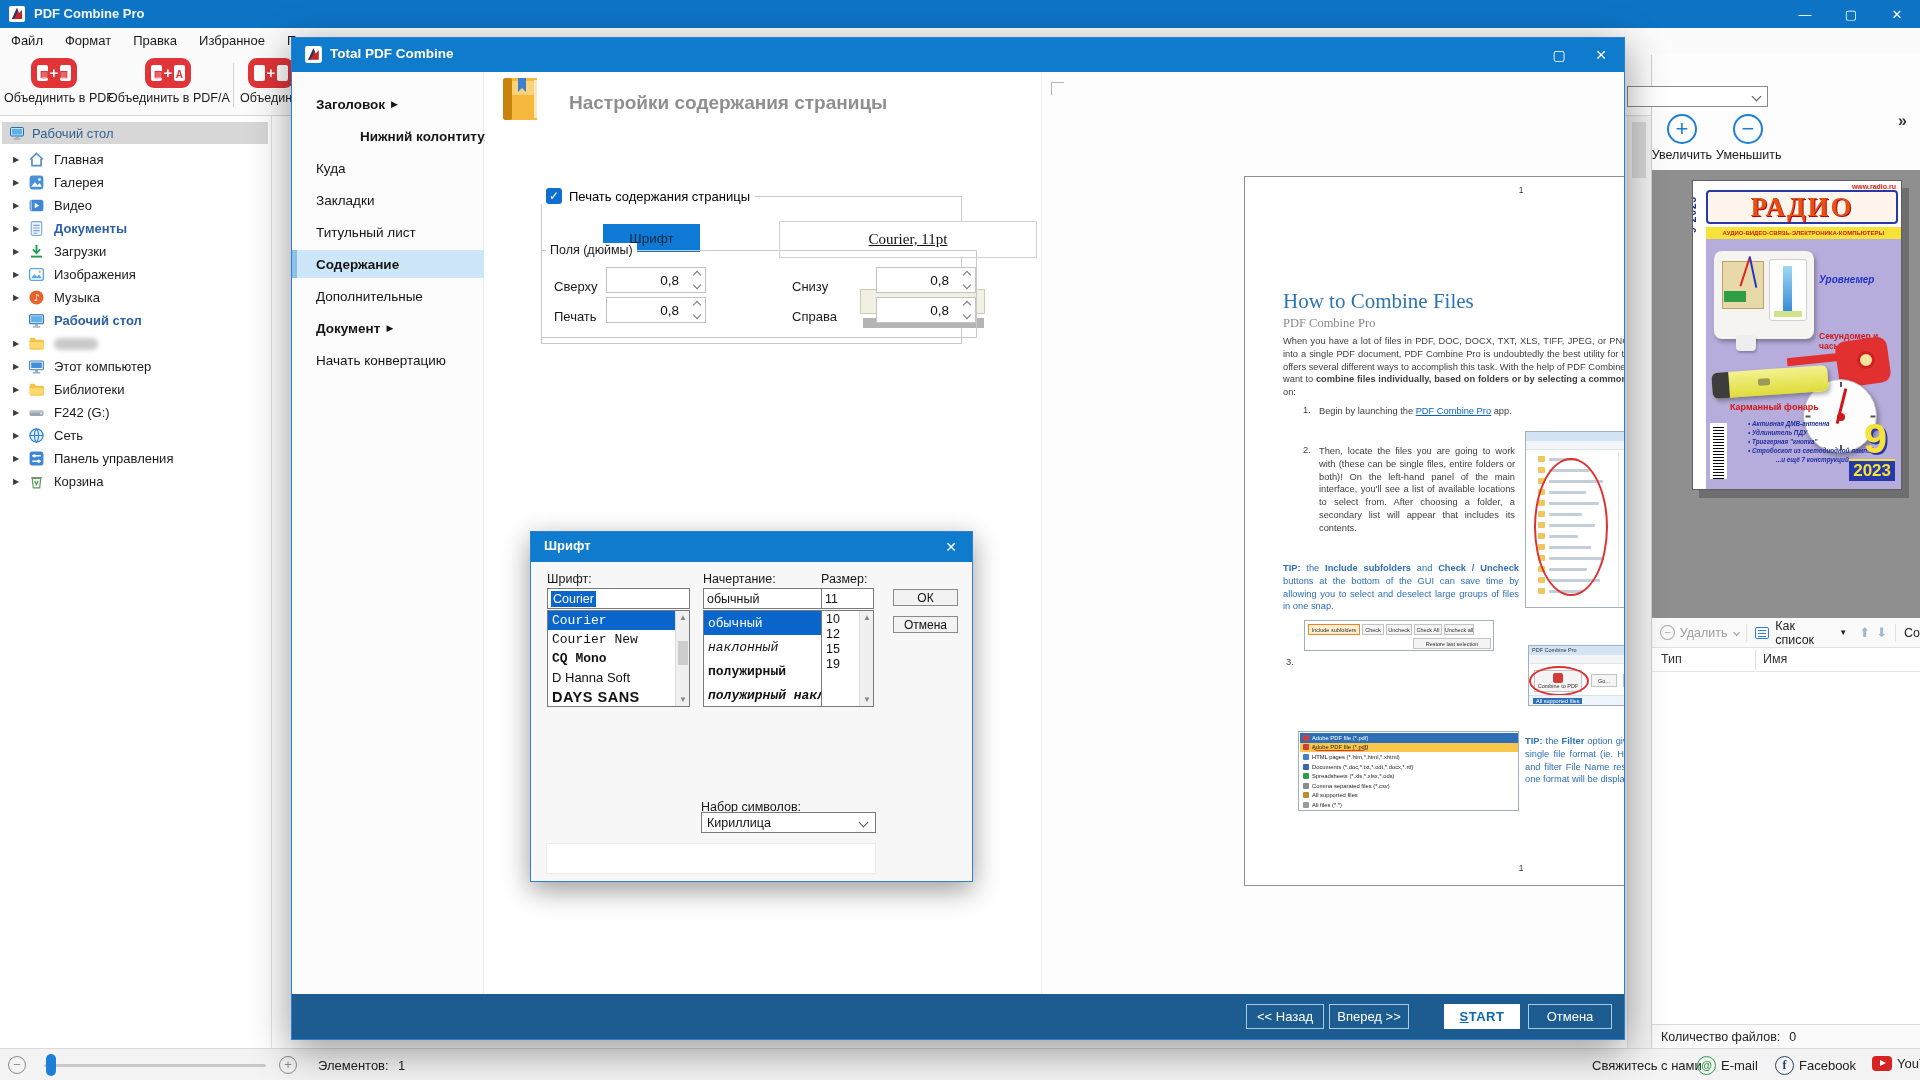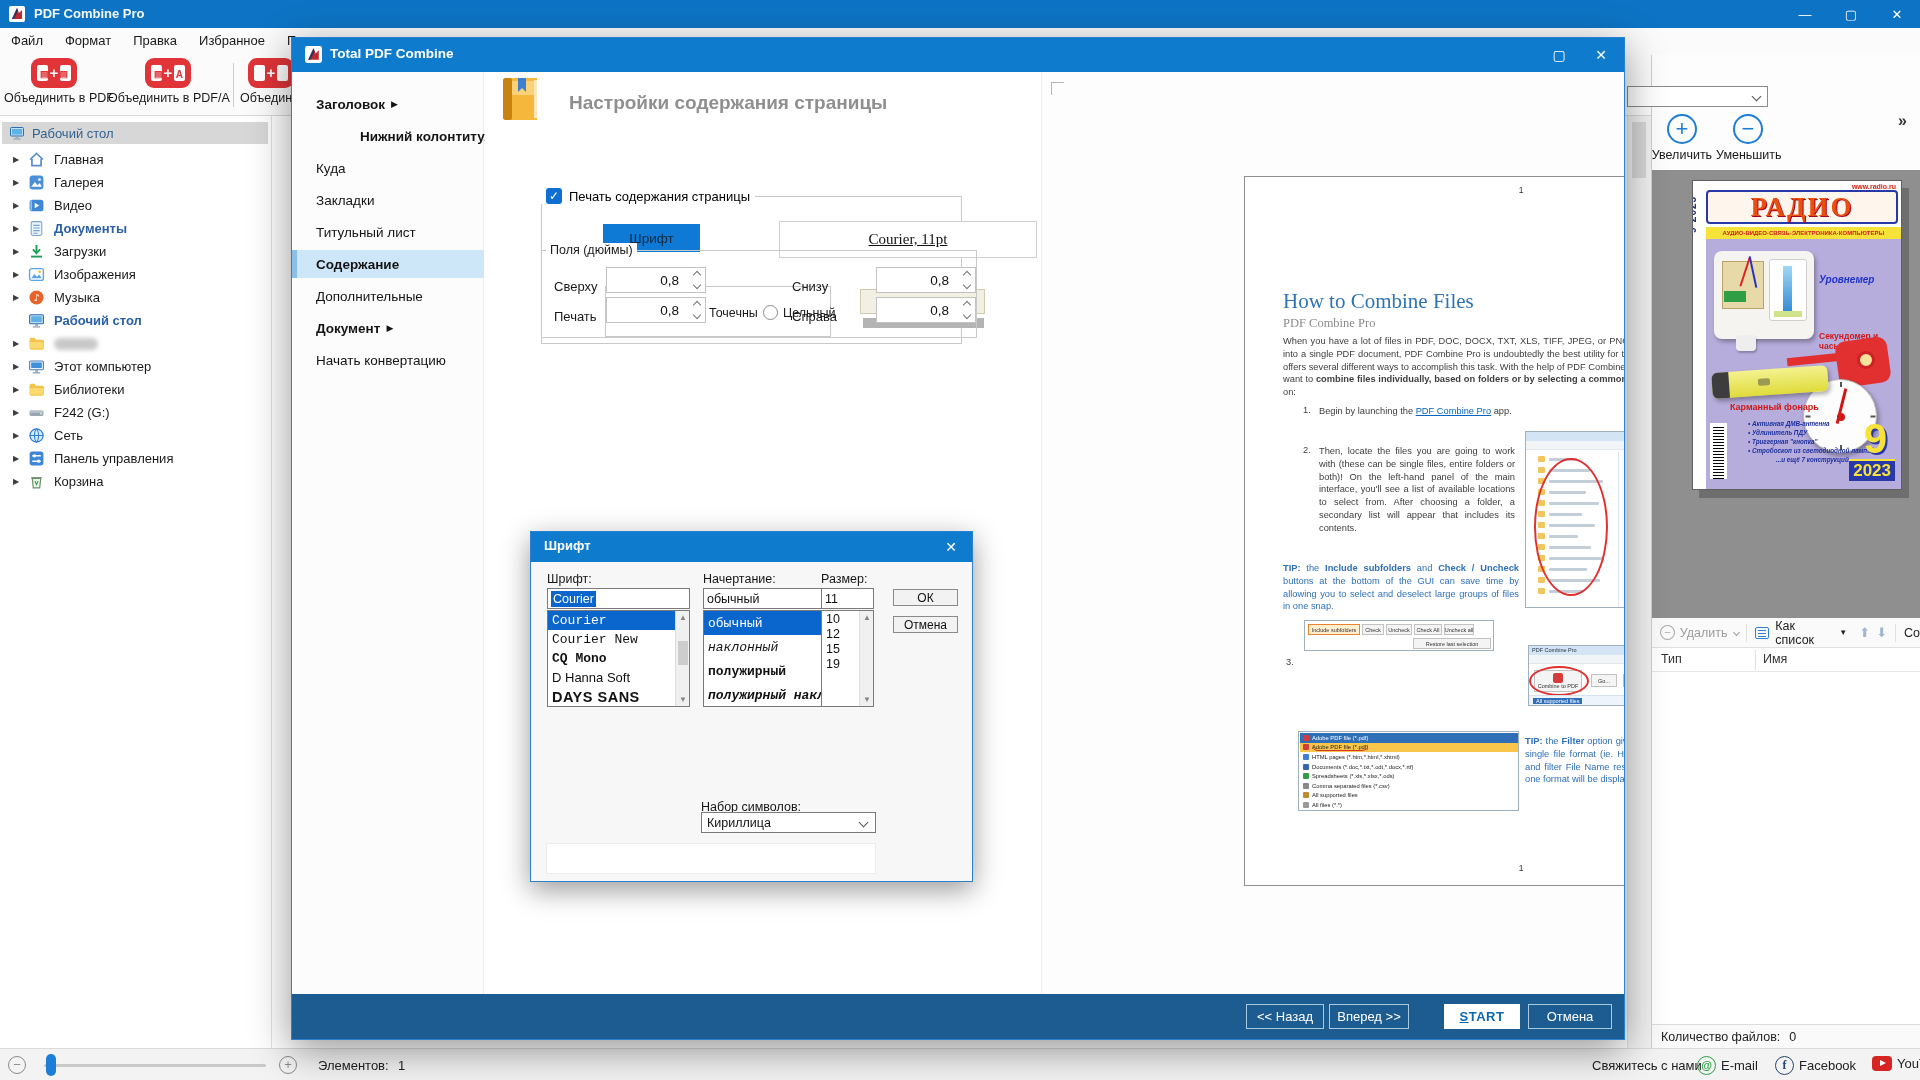--- a/index.html
+++ b/index.html
@@ -603,37 +603,20 @@
       </div>
       <div id="hdr-title">Настройки содержания страницы</div>
 
       <div class="grp" style="left:56px; top:124px; width:421px; height:148px">
         <div id="chk">
           <span class="box">✓</span>
           <span>Печать содержания страницы</span>
         </div>
         <div id="btn-font">Шрифт</div>
         <div id="fld-font">Courier, 11pt</div>
-        <div class="grp" id="grp-line">
-          <div class="grp-label" style="left:4px; top:-8px">Стиль строки</div>
-          <div id="radios">
-              <div class="radio" style="left: 10px; top: 18px;">
-                <span class="rdot"></span>
-                <span>Никакой</span>
-              </div>
-              <div class="radio" style="left: 83px; top: 18px;">
-                <span class="rdot on"></span>
-                <span>Точечны</span>
-              </div>
-              <div class="radio" style="left: 157px; top: 18px;">
-                <span class="rdot"></span>
-                <span>Цельный</span>
-              </div>
-            </div>
-        </div>
         <div id="btn-linecolor">Цвет строки</div>
         <div id="swatch"></div>
       </div>
 
       <div class="grp" id="grp-margins">
         <div class="grp-label" style="left:4px; top:-8px">Поля (дюймы)</div>
         <div id="margin-fields">
             <div class="mlabel" style="left: 12px; top: 28px;">Сверху</div>
             <div class="spin" style="left: 64px; top: 16px;">
               <span class="v">0,8</span>

